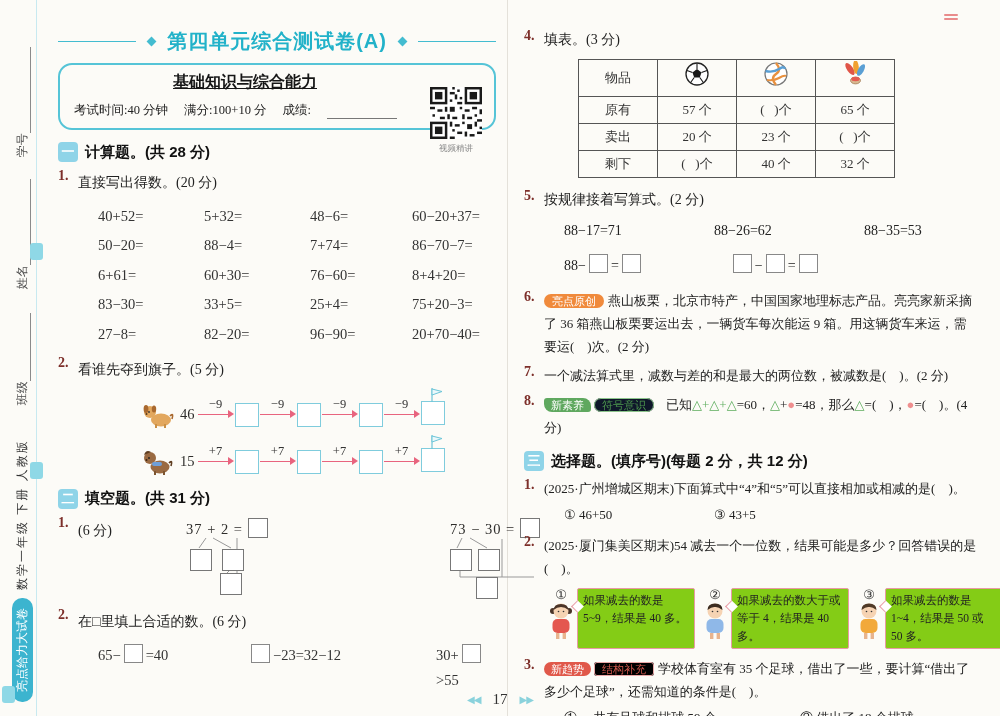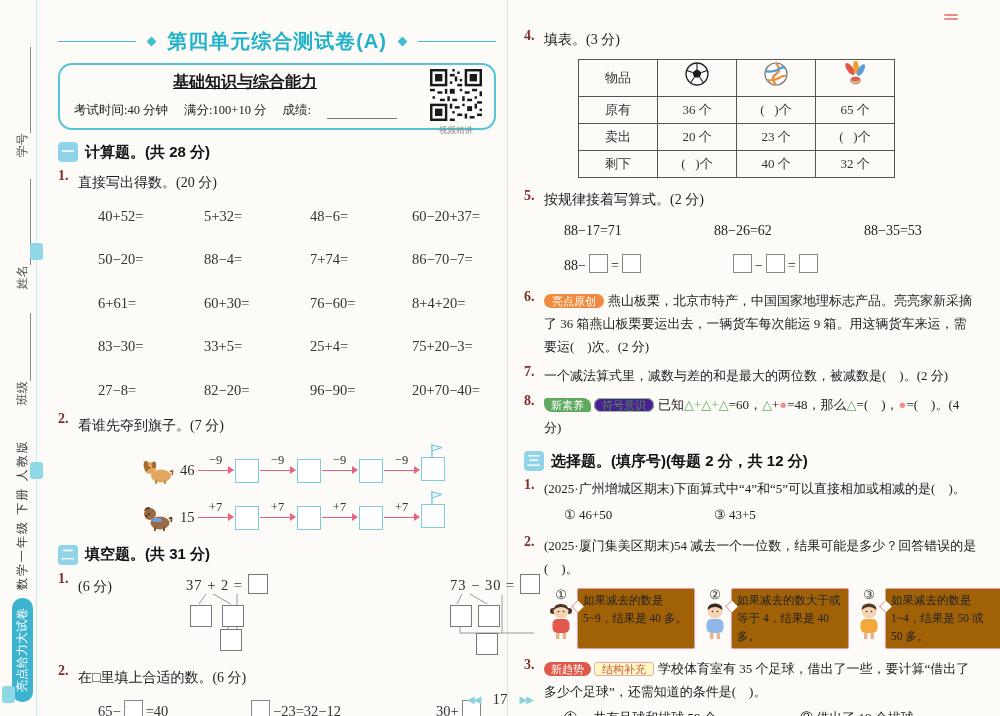--- a/index.html
+++ b/index.html
@@ -30,37 +30,37 @@
   .title-row{display:flex;align-items:center;gap:12px;margin-bottom:8px;}
   .title-row .rule{flex:1;height:1.5px;background:#43bcd0;}
   .diamond{width:7px;height:7px;background:#43bcd0;transform:rotate(45deg);flex:0 0 auto;}
   .paper-title{font-size:20px;font-weight:bold;color:#22b2c9;letter-spacing:1px;
                font-family:"Liberation Sans","DejaVu Sans",sans-serif;white-space:nowrap;}
   .info-box{position:relative;border:2px solid #55c4d7;border-radius:14px;padding:7px 78px 9px 14px;}
   .subtitle{text-align:center;font-weight:bold;font-size:16px;color:#161616;
             font-family:"Liberation Sans","DejaVu Sans",sans-serif;text-decoration:underline;}
   .exam-info{margin-top:9px;font-size:12.5px;display:flex;align-items:flex-end;gap:16px;color:#222;}
   .score-ul{display:inline-block;width:70px;border-bottom:1px solid #777;height:12px;}
-  .qr-wrap{position:absolute;right:9px;top:4px;width:58px;text-align:center;}
+  .qr-wrap{position:absolute;right:9px;top:22px;width:58px;text-align:center;}
   .qr-caption{font-size:8.5px;color:#8a8a8a;margin-top:0;}
 
   
   .sec-head{display:flex;align-items:center;gap:7px;margin:12px 0 5px;}
   .sec-badge{width:20px;height:20px;border-radius:4px;background:#8fd4e8;color:#fff;
              font-weight:bold;font-size:13px;display:flex;align-items:center;justify-content:center;
              font-family:"Liberation Sans","DejaVu Sans",sans-serif;flex:0 0 auto;}
   .sec-title{font-weight:bold;font-size:15px;color:#111;
              font-family:"Liberation Sans","DejaVu Sans",sans-serif;}
   .q-item{display:flex;margin-top:6px;}
   .q-n{flex:0 0 20px;color:#7d2f2a;font-weight:bold;font-size:14px;}
   .q-body{flex:1;line-height:1.75;}
   .q-label{font-size:14px;color:#222;}
 
   
-  .calc-grid{display:grid;grid-template-columns:106px 106px 102px auto;row-gap:18px;
+  .calc-grid{display:grid;grid-template-columns:106px 106px 102px auto;row-gap:4px;
              margin:8px 0 2px 20px;font-size:14.5px;color:#333;}
 
   
   .race-row{display:flex;align-items:center;margin:17px 0 4px 84px;height:30px;}
   .race-start{font-size:14.5px;margin:0 2px 0 6px;}
   .arrow{position:relative;width:36px;height:4px;margin:0 1px;flex:0 0 auto;}
   .arrow .ln{position:absolute;left:0;right:4px;top:1px;height:1.5px;background:#e8647e;}
   .arrow .hd{position:absolute;right:0;top:-2.5px;width:0;height:0;
              border-left:6px solid #e8647e;border-top:4px solid transparent;border-bottom:4px solid transparent;}
   .arrow .op{position:absolute;top:-16px;left:0;width:100%;text-align:center;font-size:12.5px;color:#333;}
@@ -84,39 +84,39 @@
   
   .q-body13{flex:1;line-height:1.78;font-size:13px;color:#222;}
   .stock-table{border-collapse:collapse;margin:6px 0 4px 34px;}
   .stock-table td{border:1px solid #555;text-align:center;font-size:13px;color:#333;
                   height:26px;padding:0 6px;min-width:66px;}
   .stock-table td.hd{height:36px;}
   .badge-orange{background:#f08a3c;color:#fff;border-radius:10px;padding:1px 8px;font-size:11px;
                 font-family:"Liberation Sans","DejaVu Sans",sans-serif;margin-right:4px;white-space:nowrap;}
   .badge-green-solid{background:#5fa85f;color:#fff;border-radius:3px 8px 3px 8px;padding:1px 7px;font-size:11px;
                 font-family:"Liberation Sans","DejaVu Sans",sans-serif;margin-right:3px;white-space:nowrap;}
-  .badge-green-outline{border:1px solid #8cc48c;color:#4e9a4e;background:#4c1d95;border-radius:9px;
-                padding:0 7px;font-size:11px;font-family:"Liberation Sans","DejaVu Sans",sans-serif;margin-right:4px;white-space:nowrap;}
+  .badge-green-outline{border:1px solid #8cc48c;color:#4e9a4e;background:#0f172a;border-radius:9px;
+                padding:0 7px;font-size:11px;font-family:"Liberation Sans","DejaVu Sans",sans-serif;margin-right:12px;white-space:nowrap;}
   .badge-red-solid{background:#e0584a;color:#fff;border-radius:9px;padding:1px 7px;font-size:11px;
                 font-family:"Liberation Sans","DejaVu Sans",sans-serif;margin-right:3px;white-space:nowrap;}
-  .badge-red-outline{border:1px solid #eaa8a8;color:#d4594e;background:#fef9c3;border-radius:3px;
+  .badge-red-outline{border:1px solid #eaa8a8;color:#d4594e;background:#000000;border-radius:3px;
                 padding:0 7px;font-size:11px;font-family:"Liberation Sans","DejaVu Sans",sans-serif;margin-right:4px;white-space:nowrap;}
   .sym-tri{color:#5fae5f;}
   .sym-dot{color:#ef8f8f;}
   .opts3{display:grid;grid-template-columns:150px 150px auto;margin:2px 0 2px 20px;font-size:13px;}
   .opts2{display:grid;grid-template-columns:236px auto;margin:2px 0 2px 20px;font-size:13px;row-gap:8px;}
   .q5-eqs{display:grid;grid-template-columns:150px 150px auto;margin:6px 0 2px 20px;font-size:14px;font-family:Liberation Serif, serif;}
   .q5-boxes{display:flex;gap:86px;margin:10px 0 4px 20px;font-size:14px;align-items:center;}
 
   
   .bubble-row{display:flex;gap:5px;margin:8px 0 2px 2px;}
   .bub{display:flex;flex:0 0 149px;gap:1px;}
   .bub-left{display:flex;flex-direction:column;align-items:center;flex:0 0 30px;}
   .bub-num{font-size:13px;color:#333;line-height:1;}
-  .bubble{position:relative;border:1px solid #e89aa4;background:#a16207;border-radius:2px;
+  .bubble{position:relative;border:1px solid #e89aa4;background:#84cc16;border-radius:2px;
           padding:3px 5px;font-size:11.5px;line-height:1.55;color:#222;flex:1;}
   .bubble:before{content:"";position:absolute;left:-5px;top:13px;width:8px;height:8px;background:#fff;
           border-left:1px solid #e89aa4;border-bottom:1px solid #e89aa4;transform:rotate(45deg);}
 
   
   .footer{position:absolute;left:50%;transform:translateX(-50%);bottom:8px;
           display:flex;align-items:center;gap:12px;}
   .pg-arrow{color:#8ad2dc;font-size:10px;letter-spacing:-1px;}
   .pg-num{font-size:15px;color:#333;}
 </style>
@@ -257,21 +257,21 @@
           <span>82−20=</span>
           <span>96−90=</span>
           <span>20+70−40=</span>
         </div>
       </div>
     </div>
 
     <div class="q-item">
       <span class="q-n">2.</span>
       <div class="q-body">
-        <span class="q-label">看谁先夺到旗子。(7 分)</span>
+        <span class="q-label">看谁先夺到旗子。(5 分)</span>
       </div>
     </div>
 
     <div class="race-row">
       <svg width="32" height="28" viewBox="0 0 32 28">
         <ellipse cx="19" cy="19" rx="10" ry="6.5" fill="#e2a75e"></ellipse>
         <circle cx="8" cy="11" r="6" fill="#e2a75e"></circle>
         <ellipse cx="4" cy="8" rx="2.4" ry="4" fill="#a9692f"></ellipse>
         <ellipse cx="12" cy="8" rx="2.2" ry="3.6" fill="#a9692f"></ellipse>
         <circle cx="7" cy="11" r="0.9" fill="#333"></circle>
@@ -435,21 +435,21 @@
                 <ellipse cx="8" cy="8" rx="3" ry="7" transform="rotate(-35 8 8)" fill="#e05548"></ellipse>
                 <ellipse cx="14" cy="6" rx="2.8" ry="7" transform="rotate(-5 14 6)" fill="#f0a030"></ellipse>
                 <ellipse cx="19" cy="9" rx="2.8" ry="6.5" transform="rotate(30 19 9)" fill="#5a9fd4"></ellipse>
                 <ellipse cx="13.5" cy="19.5" rx="5" ry="3.4" fill="#d8b890" stroke="#a5805a" stroke-width="0.8"></ellipse>
                 <ellipse cx="13.5" cy="18" rx="4.2" ry="2.2" fill="#e45a50"></ellipse>
               </svg>
             </td>
           </tr>
           <tr>
             <td>原有</td>
-            <td>36 个</td>
+            <td>57 个</td>
             <td>(&nbsp;&nbsp;&nbsp;)个</td>
             <td>65 个</td>
           </tr>
           <tr>
             <td>卖出</td>
             <td>20 个</td>
             <td>23 个</td>
             <td>(&nbsp;&nbsp;&nbsp;)个</td>
           </tr>
           <tr>

